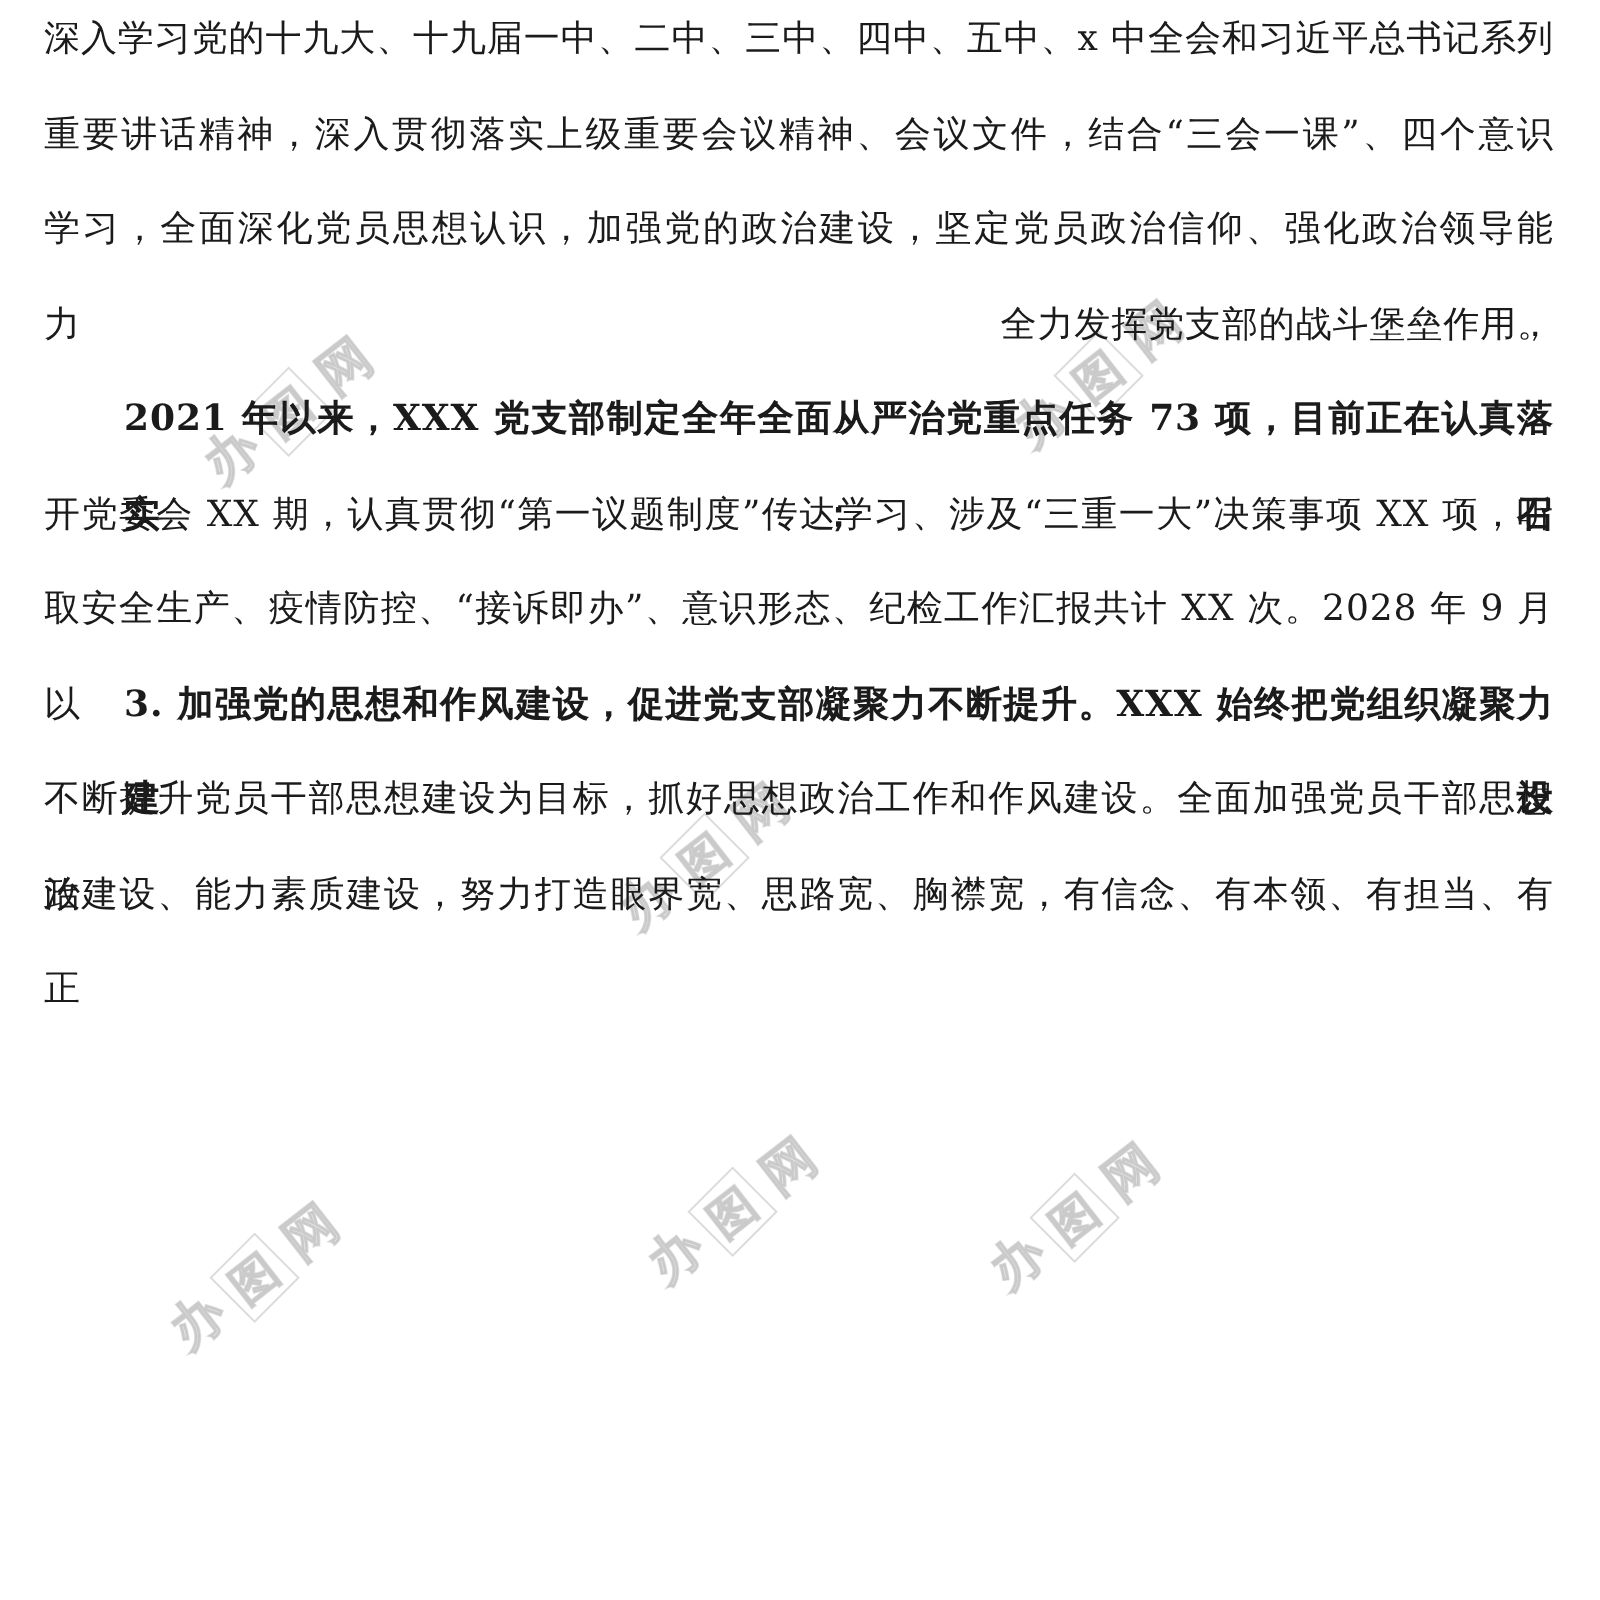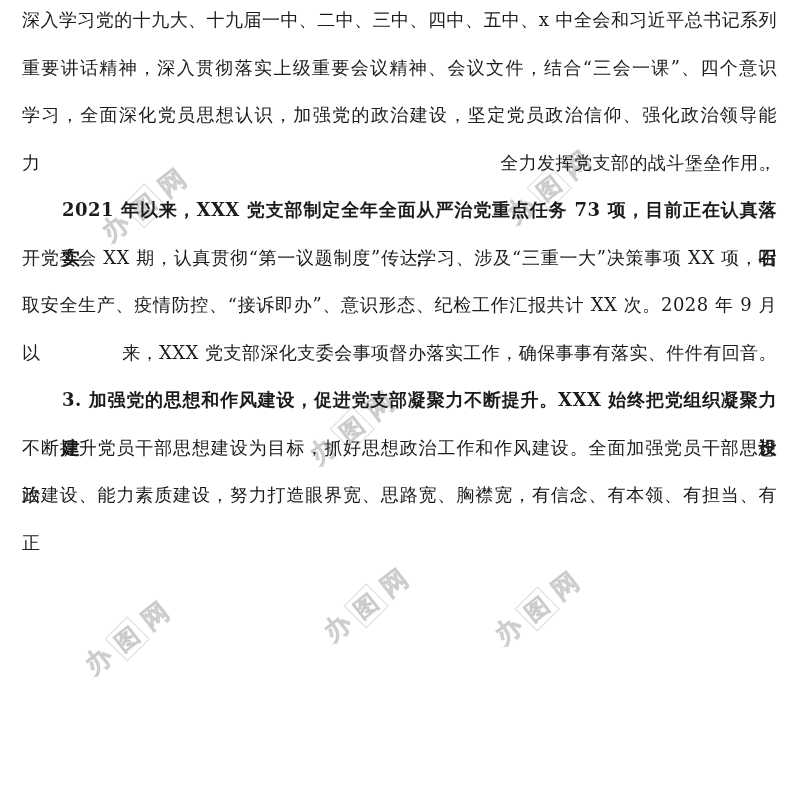--- a/index.html
+++ b/index.html
@@ -136,21 +136,20 @@
       <div class="para">
         <div class="line fill">深入学习党的十九大、十九届一中、二中、三中、四中、五中、x 中全会和习近平总书记系列</div>
         <div class="line fill">重要讲话精神，深入贯彻落实上级重要会议精神、会议文件，结合“三会一课”、四个意识</div>
         <div class="line fill">学习，全面深化党员思想认识，加强党的政治建设，坚定党员政治信仰、强化政治领导能力，</div>
         <div class="line">全力发挥党支部的战斗堡垒作用。</div>
       </div>
       <div class="para">
         <div class="line fill indent">2021 年以来，XXX 党支部制定全年全面从严治党重点任务 73 项，目前正在认真落实；召</div>
         <div class="line fill">开党委会 XX 期，认真贯彻“第一议题制度”传达学习、涉及“三重一大”决策事项 XX 项，听</div>
         <div class="line fill">取安全生产、疫情防控、“接诉即办”、意识形态、纪检工作汇报共计 XX 次。2028 年 9 月以</div>
-        <div class="line">来，XXX 党支部深化支委会事项督办落实工作，确保事事有落实、件件有回音。</div>
       </div>
       <div class="para">
         <div class="line fill indent">3. 加强党的思想和作风建设，促进党支部凝聚力不断提升。XXX 始终把党组织凝聚力建设</div>
         <div class="line fill">不断提升党员干部思想建设为目标，抓好思想政治工作和作风建设。全面加强党员干部思想政</div>
         <div class="line fill">治建设、能力素质建设，努力打造眼界宽、思路宽、胸襟宽，有信念、有本领、有担当、有正</div>
       </div>
     </div>
 </div>
 
 </body></html>

